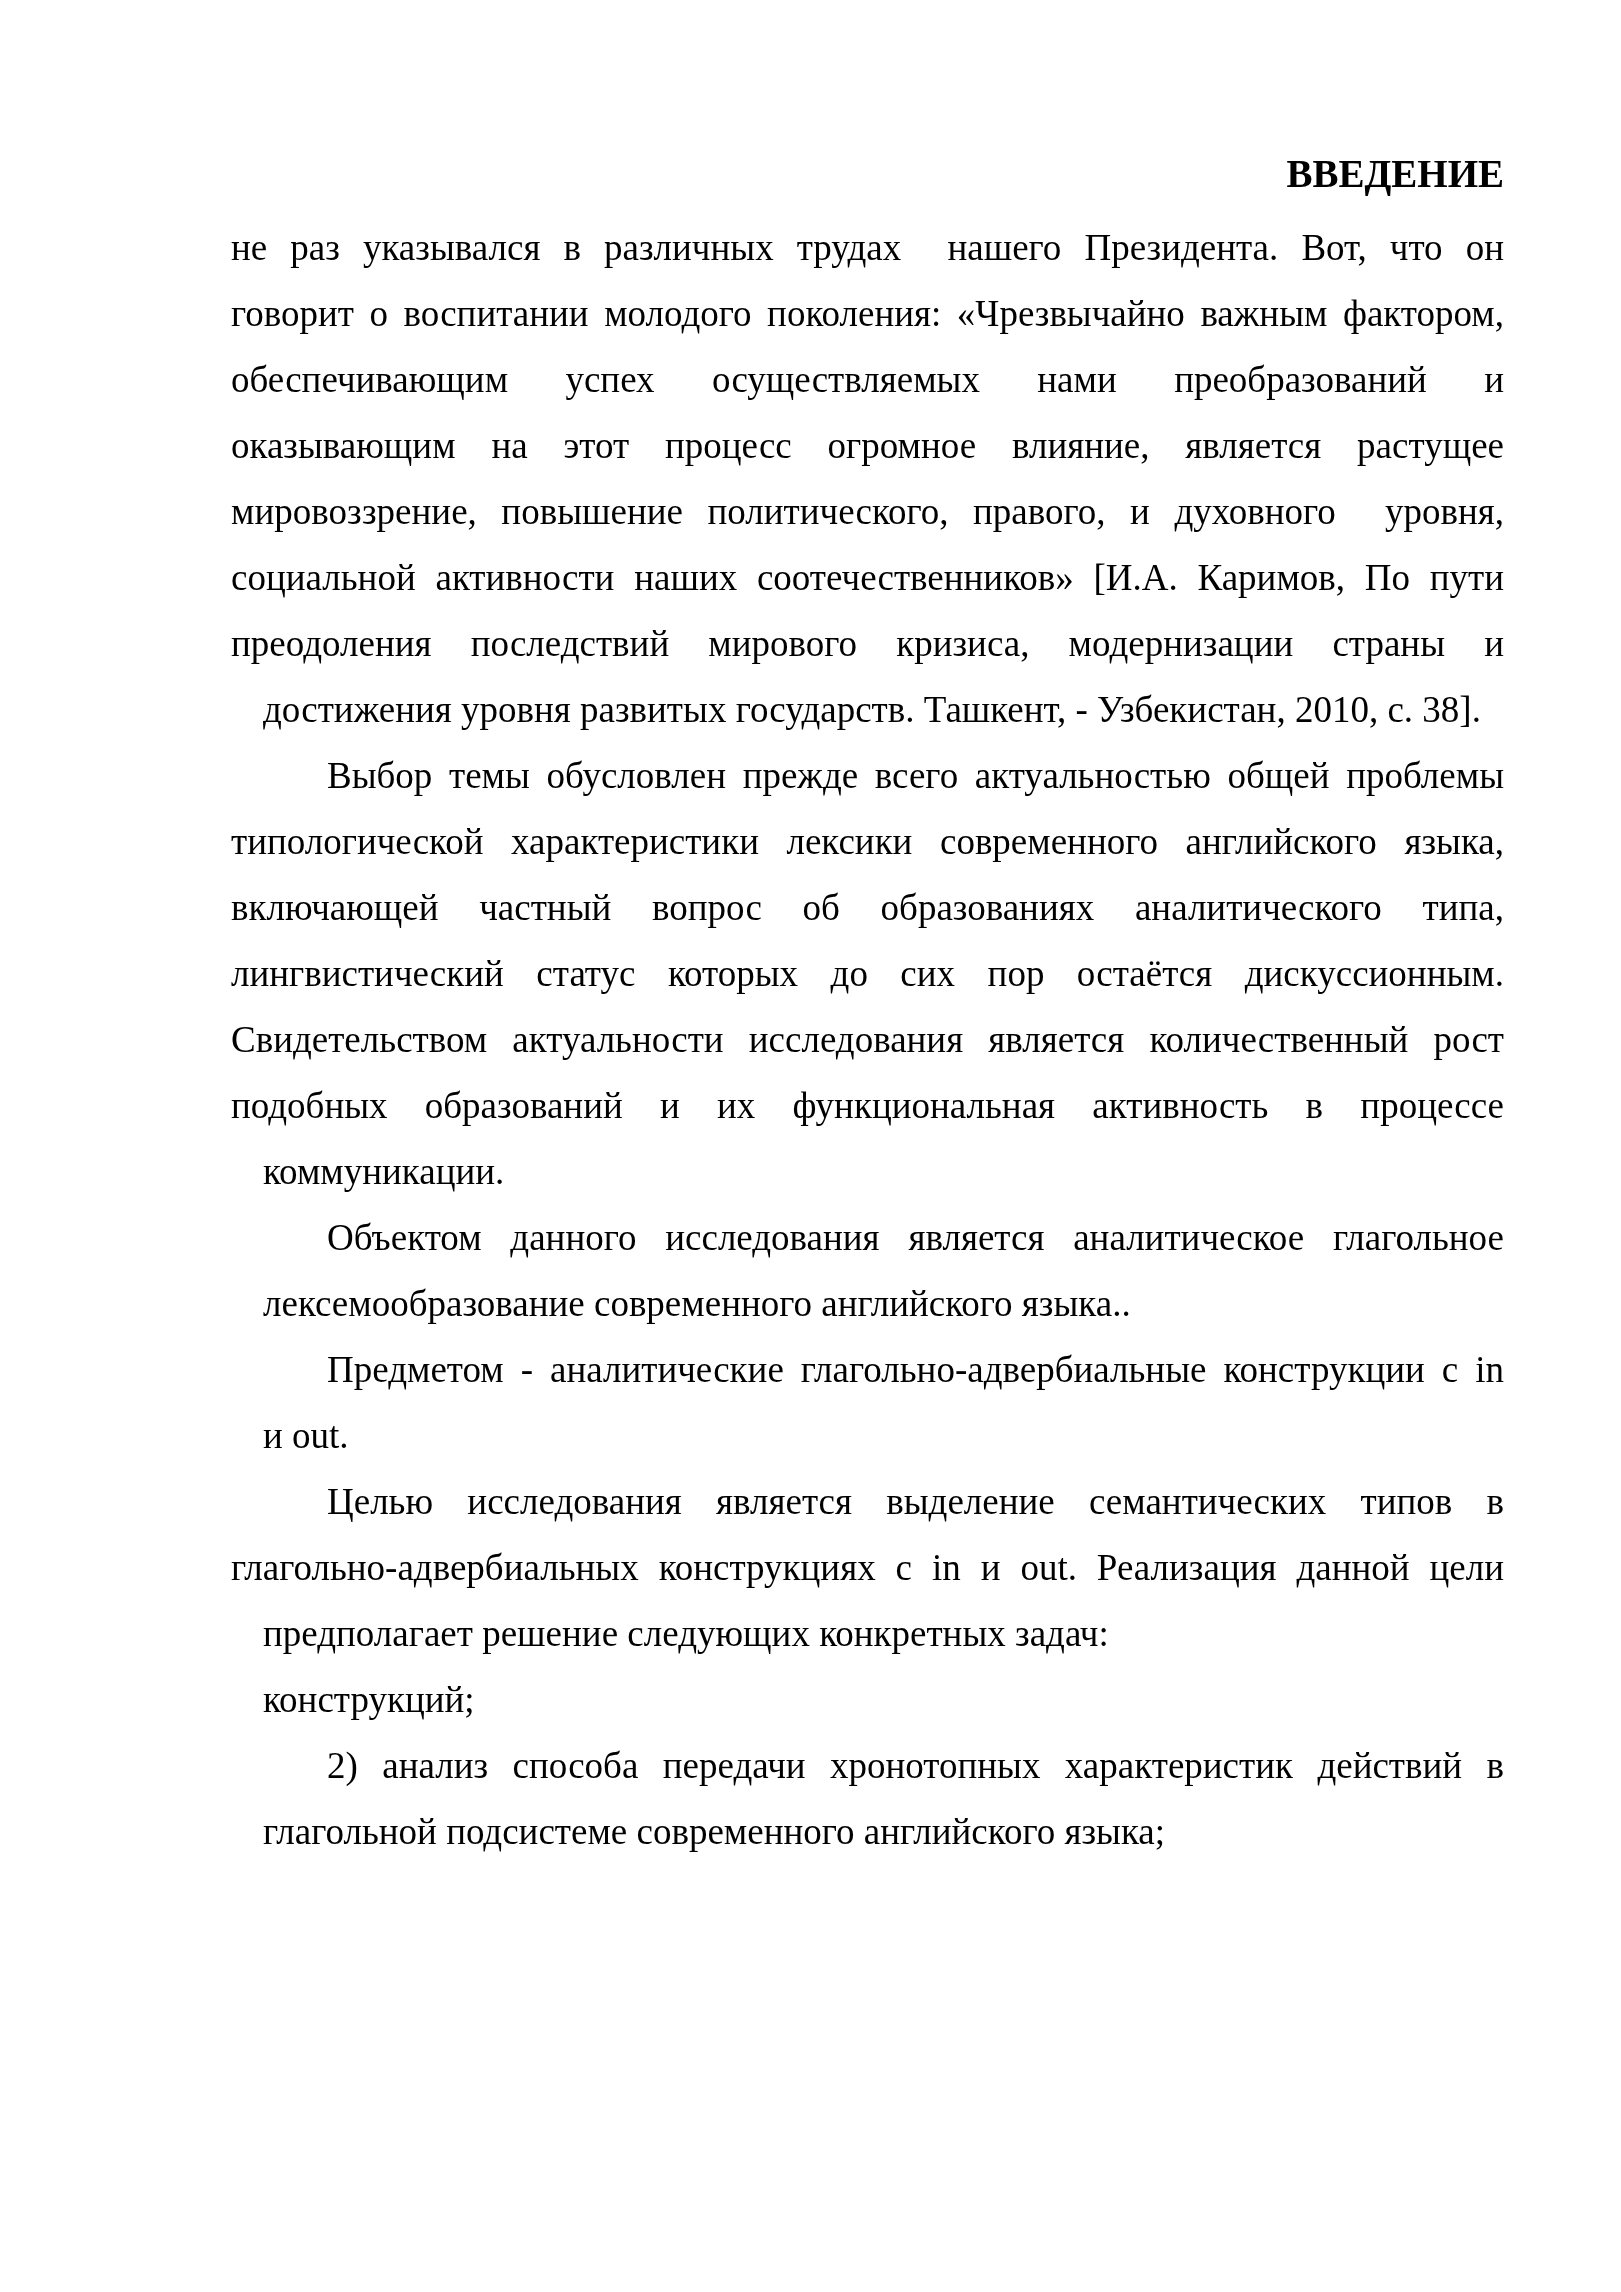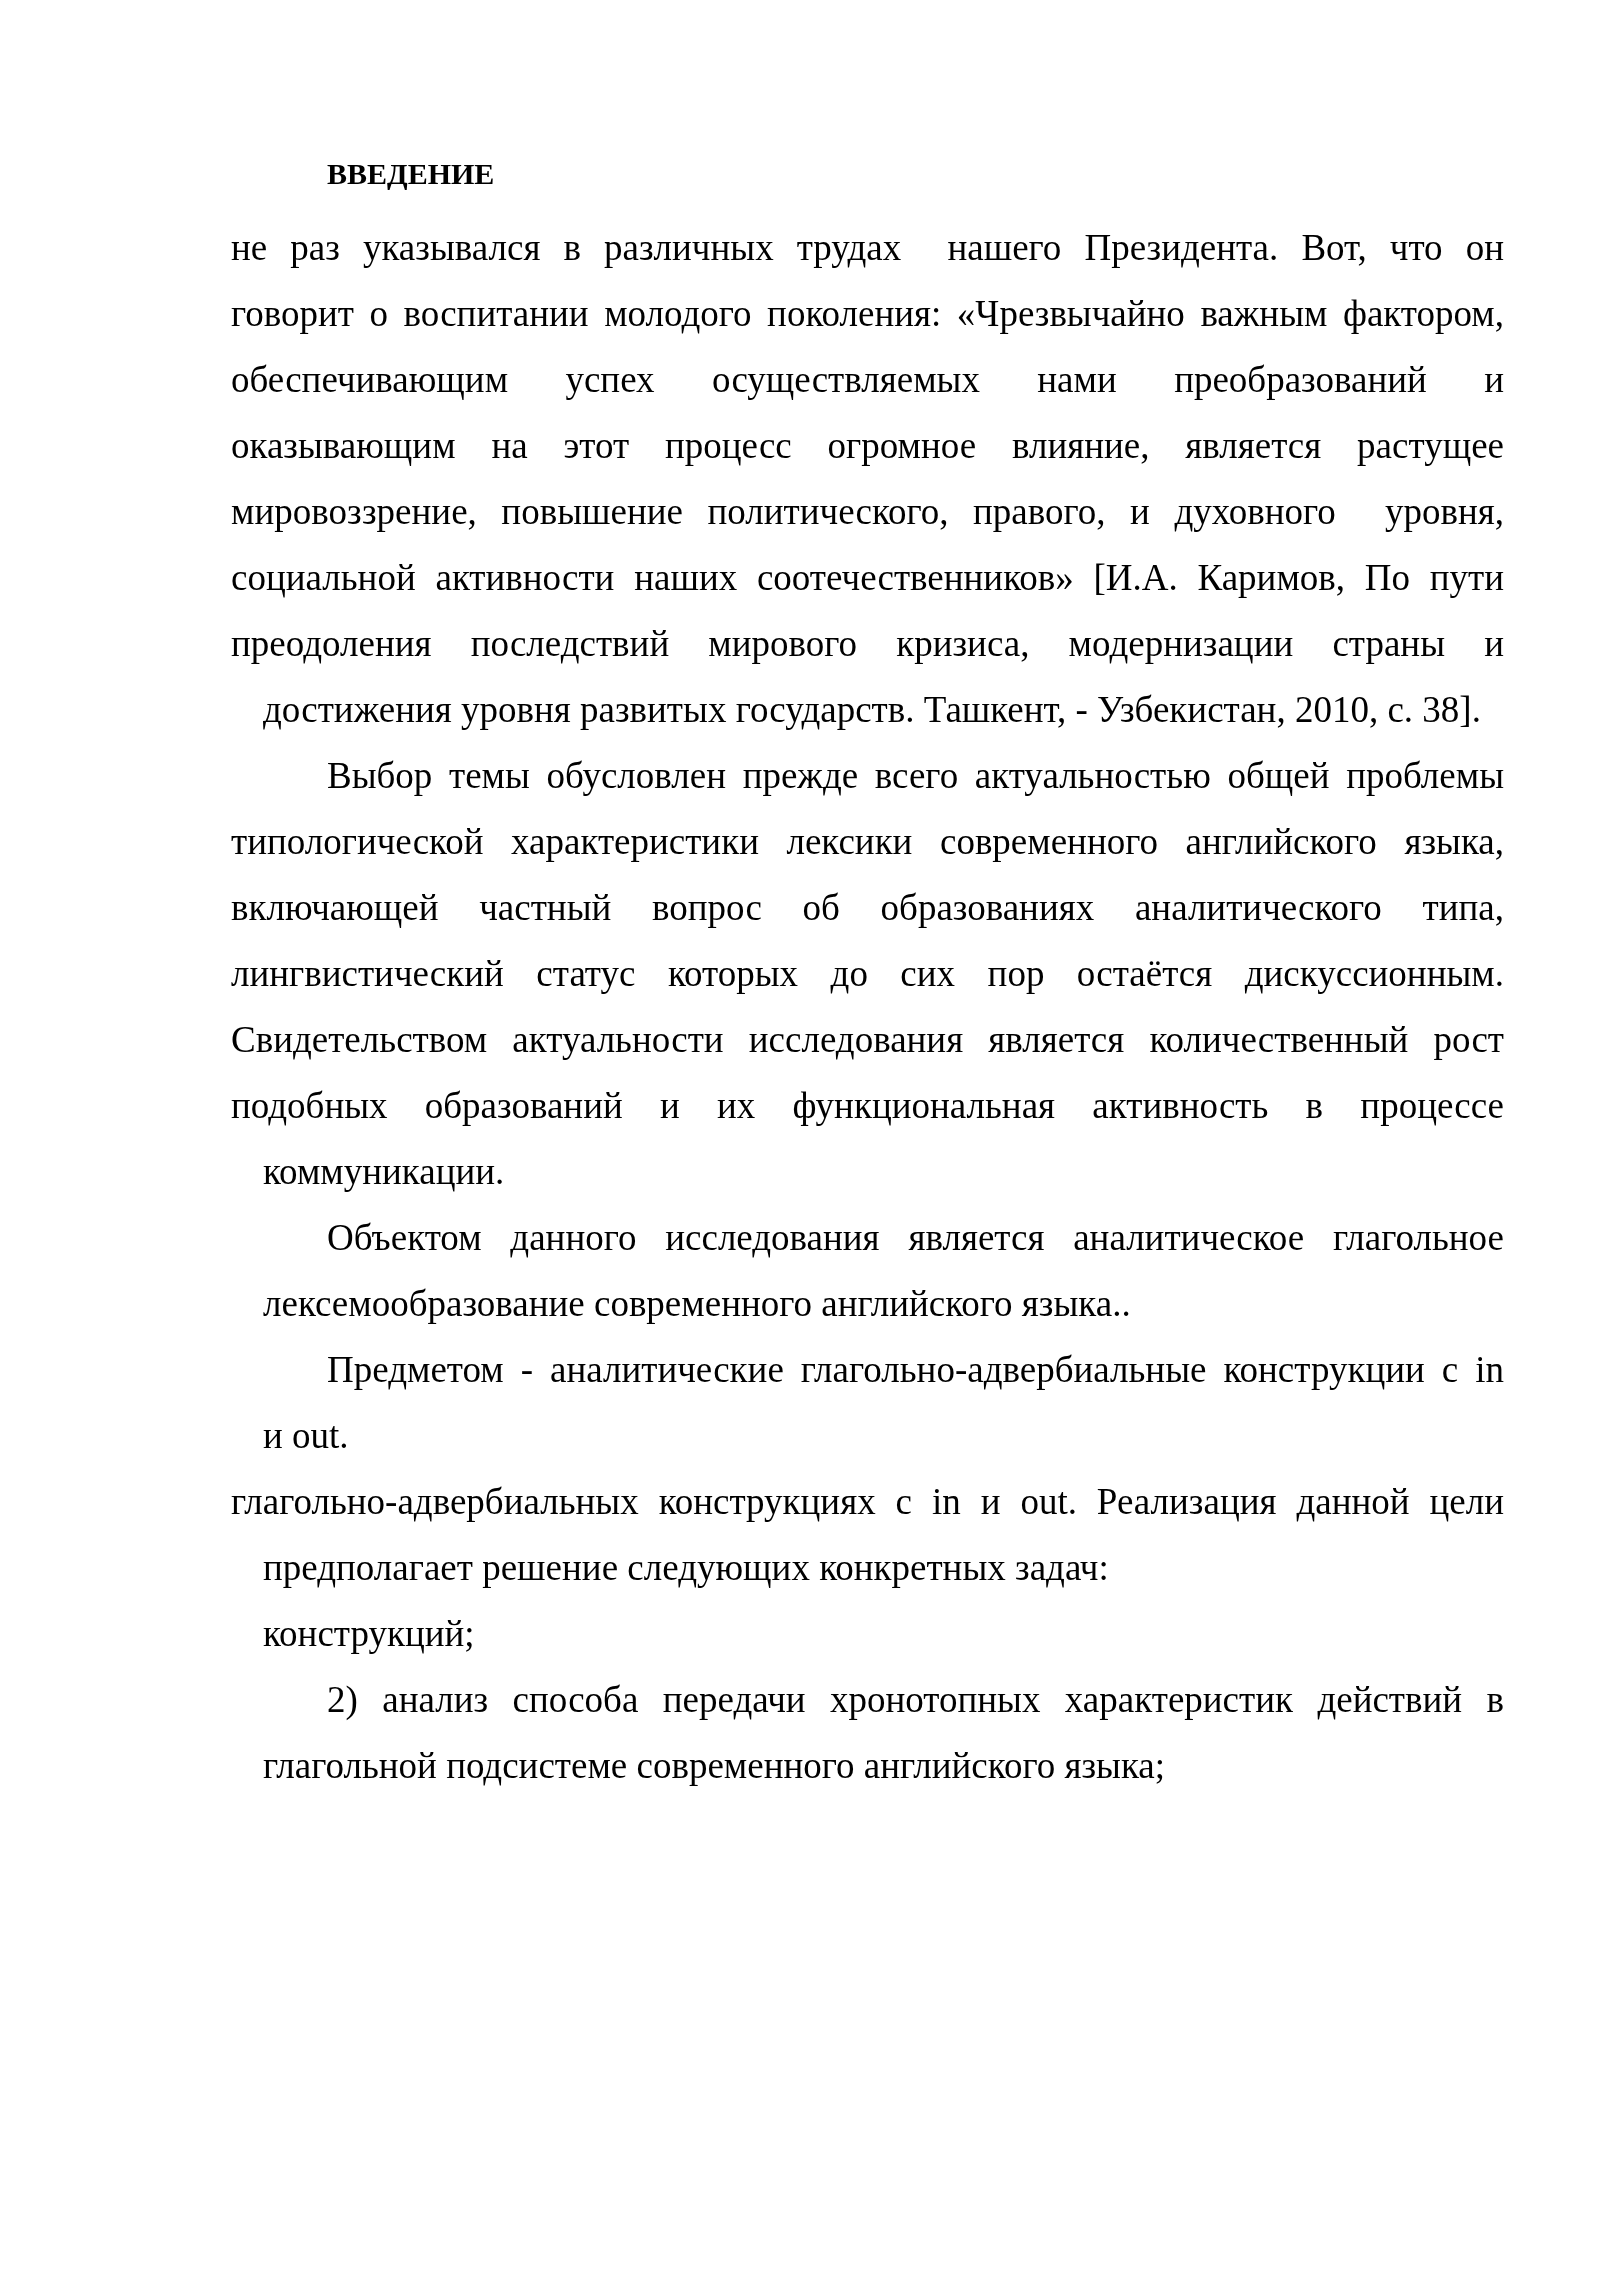--- a/index.html
+++ b/index.html
@@ -14,23 +14,23 @@
   }
   .page {
     position: absolute;
     inset: 0;
     box-sizing: border-box;
     padding: 141px 117px 0 231px; 
     background: #ffffff;
   }
   .doc-title {
     font-weight: bold;
-    font-size: 30px;
+    font-size: 39px;
     line-height: 66px;
-    text-align: left;
+    text-align: right;
     text-indent: 96px; 
     margin: 0 0 7.8px 0;
     white-space: nowrap;
   }
   .para { margin: 0; }
   .line {
     font-size: 37px;
     line-height: 66px;
     height: 66px;
     overflow: hidden;
@@ -67,20 +67,21 @@
       </div>
       <div class="para">
         <div class="line first">Объектом данного исследования является аналитическое глагольное</div>
         <div class="line last">лексемообразование современного английского языка..</div>
       </div>
       <div class="para">
         <div class="line first">Предметом - аналитические глагольно-адвербиальные конструкции с in</div>
         <div class="line last">и out.</div>
       </div>
       <div class="para">
+        <div class="line first">Целью исследования является выделение семантических типов в</div>
         <div class="line">глагольно-адвербиальных конструкциях с in и out. Реализация данной цели</div>
         <div class="line last">предполагает решение следующих конкретных задач:</div>
       </div>
       <div class="para">
         <div class="line last">конструкций;</div>
       </div>
       <div class="para">
         <div class="line first">2) анализ способа передачи хронотопных характеристик действий в</div>
         <div class="line last">глагольной подсистеме современного английского языка;</div>
       </div>

